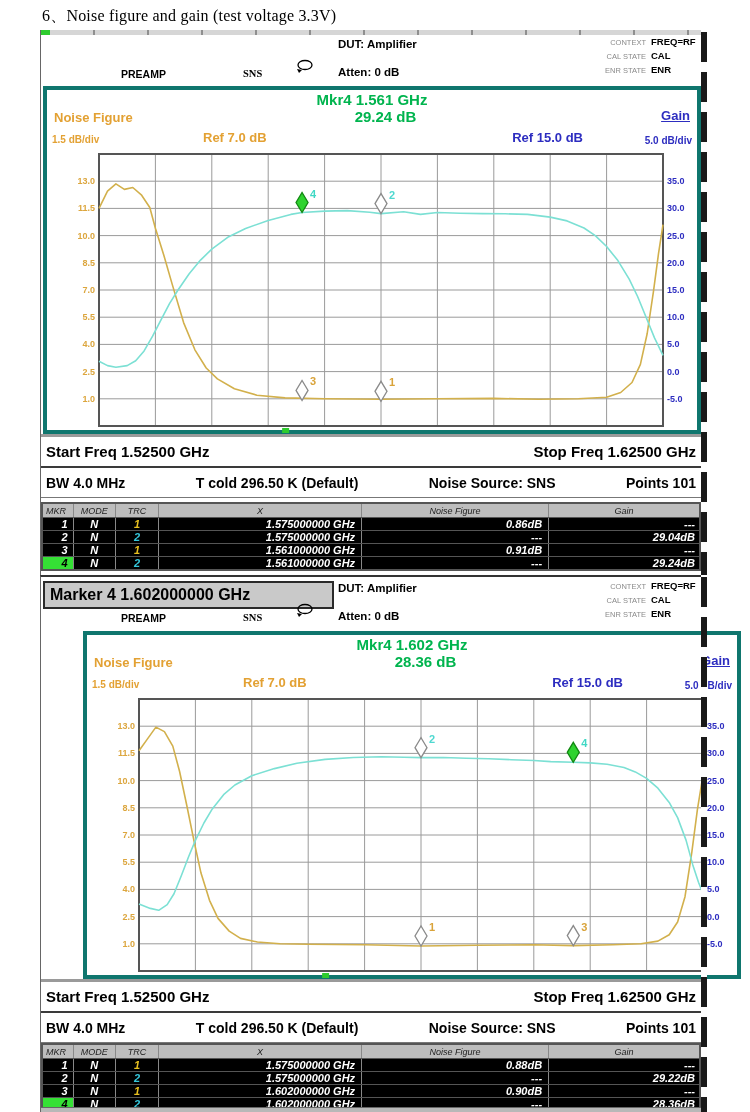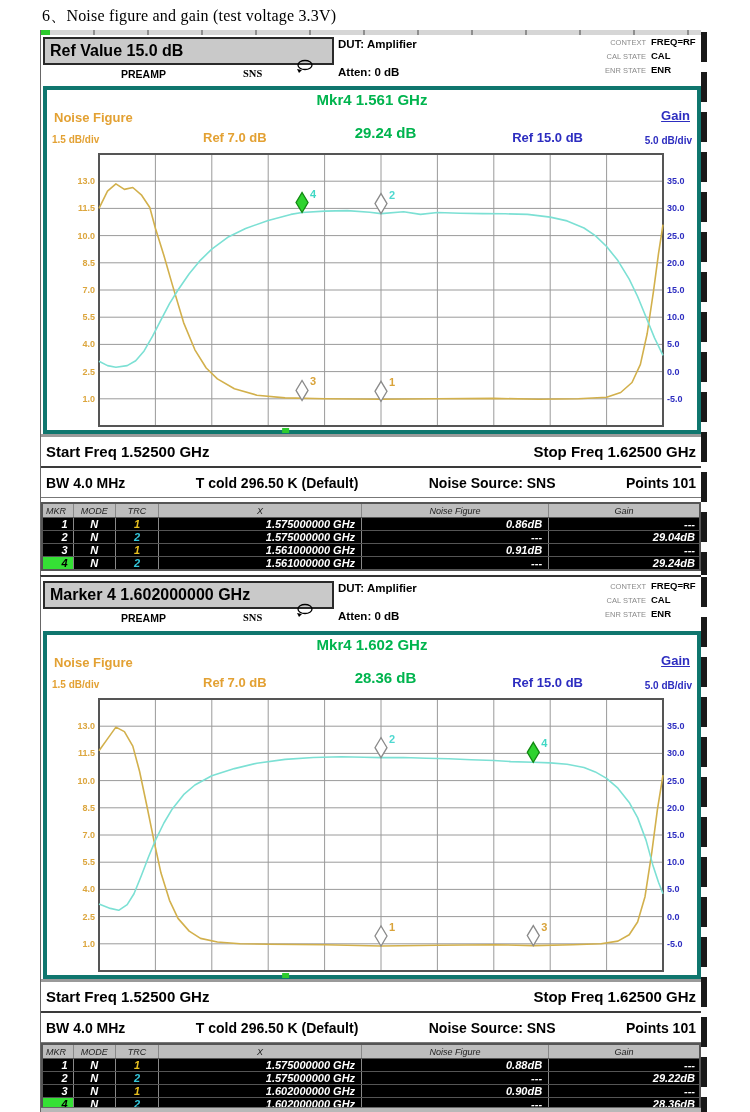--- a/index.html
+++ b/index.html
@@ -24,24 +24,24 @@
   .dut{position:absolute;left:297px;top:3px;font-weight:bold;font-size:11.5px;}
   .atten{position:absolute;left:297px;top:31px;font-weight:bold;font-size:11.5px;}
   .preamp{position:absolute;left:80px;top:33px;font-weight:bold;font-size:10.5px;}
   .sns{position:absolute;left:202px;top:33px;font-weight:bold;font-size:10.5px;font-family:Liberation Serif, serif;}
   .loop{position:absolute;left:254px;top:24px;}
   .ctx{position:absolute;right:2px;top:1px;}
   .ctxrow{display:flex;justify-content:flex-end;align-items:baseline;height:14px;}
   .ctxlab{color:#8a8a8a;font-size:7.5px;width:54px;text-align:right;}
   .ctxval{color:#000;font-weight:bold;font-size:9.5px;width:48px;text-align:left;margin-left:5px;}
   .graph{position:absolute;left:2px;width:650px;height:340px;border:4px solid #0f766e;background:#fff;}
-  #shot0 .graph{top:56px;} #shot1 .graph{top:54px;}
+  #shot0 .graph{top:56px;} #shot1 .graph{top:54px;margin-left:40px;}
   .gtitle1,.gtitle2{position:absolute;left:0;right:0;text-align:center;color:#00b44e;
                     font-weight:bold;font-size:15px;}
-  .gtitle1{top:1px;} .gtitle2{top:34px;padding-left:27px;}
+  .gtitle1{top:1px;} .gtitle2{top:18px;padding-left:27px;}
   .nf-name{position:absolute;left:7px;top:20px;color:#e3a133;font-weight:bold;font-size:13px;}
   .nf-div{position:absolute;left:5px;top:44px;color:#e3a133;font-weight:bold;font-size:10px;}
   .nf-ref{position:absolute;left:156px;top:40px;color:#e3a133;font-weight:bold;font-size:13px;}
   .g-name{position:absolute;right:7px;top:18px;color:#2d2dc0;font-weight:bold;font-size:13px;
           text-decoration:underline;}
   .g-ref{position:absolute;right:114px;top:40px;color:#2d2dc0;font-weight:bold;font-size:13px;}
   .g-div{position:absolute;right:5px;top:45px;color:#2d2dc0;font-weight:bold;font-size:10px;}
   .plotsvg{position:absolute;left:52px;top:64px;overflow:visible;}
   .tick{position:absolute;font-size:9px;font-weight:bold;line-height:10px;}
   .tickL{left:2px;width:46px;text-align:right;color:#dca63e;}
@@ -78,21 +78,20 @@
 </head>
 <body>
 
 <div class="doc-title">6、Noise figure and gain (test voltage 3.3V)</div>
 
 <div class="shot" id="shot0">
   <div class="topstrip">
       <div class="gdot"></div>
     </div>
   <div class="hdr">
-    <div class="refbox">Ref Value 15.0 dB</div>
     <div class="dut">DUT: Amplifier</div>
     <div class="atten">Atten: 0 dB</div>
     <div class="preamp">PREAMP</div>
     <div class="sns">SNS</div>
     <div class="loop">
       <svg width="20" height="14" viewBox="0 0 20 14">
           <ellipse cx="10" cy="6" rx="7" ry="4.5" fill="none" stroke="#000" stroke-width="1.3"></ellipse>
           <path d="M2 10 l5 1 l-3 3 z" fill="#000"></path>
         </svg>
     </div>

